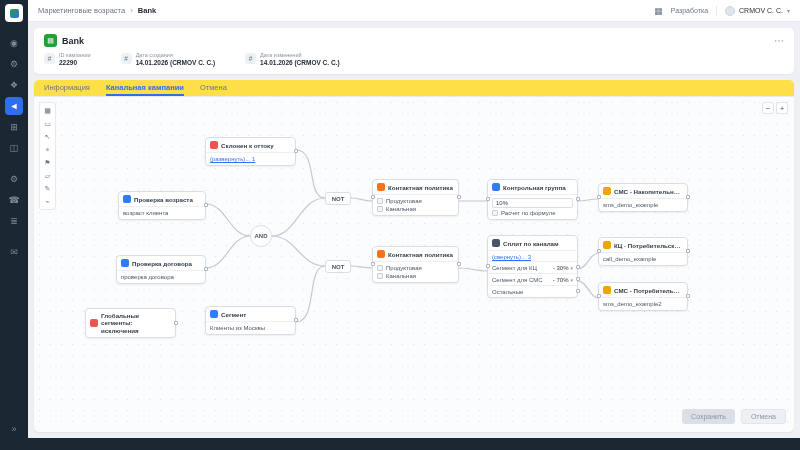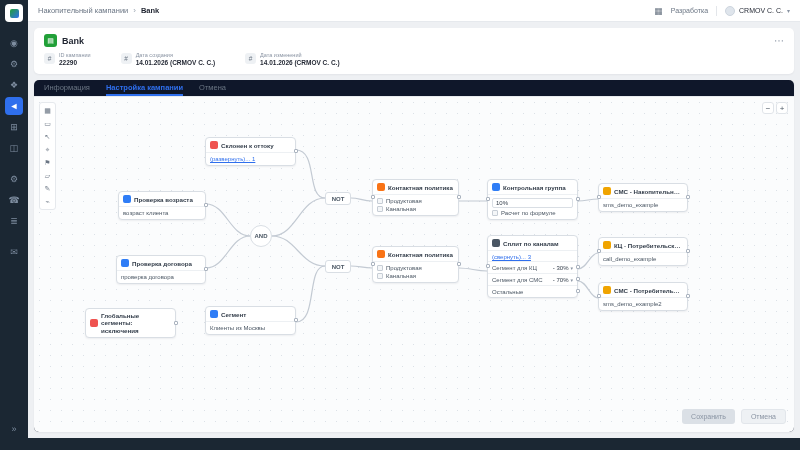--- a/index.html
+++ b/index.html
@@ -37,21 +37,21 @@
   .camp-icon{width:13px;height:13px;border-radius:3px;background:#21a038;color:#fff;font-size:7px;display:flex;align-items:center;justify-content:center}
   .camp-title{font-size:9px;font-weight:bold;color:#1f2430}
   .card-menu{margin-left:auto;color:#8a94a3;font-size:10px;cursor:pointer}
   .fields{display:flex;gap:30px;margin-top:5px}
   .field{display:flex;gap:4px;align-items:flex-start}
   .hash{width:11px;height:11px;border-radius:3px;background:#eef1f4;color:#6b7684;font-size:6.5px;display:flex;align-items:center;justify-content:center;margin-top:1px}
   .f-label{font-size:5.5px;color:#8a94a3}
   .f-value{font-size:6.5px;color:#1f2430;font-weight:bold;margin-top:1px}
 
   
-  .panel{position:absolute;left:6px;right:6px;top:58px;bottom:6px;background:#0f172a;border-radius:5px;box-shadow:0 1px 2px rgba(16,24,40,.05)}
+  .panel{position:absolute;left:6px;right:6px;top:58px;bottom:6px;background:#fde047;border-radius:5px;box-shadow:0 1px 2px rgba(16,24,40,.05)}
   .tabsrow{height:17px;border-bottom:1px solid #e8ebee;display:flex;gap:16px;align-items:stretch;padding:0 10px}
   .tab{font-size:7.5px;color:#6b7684;display:flex;align-items:center;border-bottom:2px solid transparent;cursor:pointer}
   .tab.active{color:#2f6fed;border-bottom-color:#2f6fed;font-weight:bold}
 
   .canvas{position:absolute;left:0;right:0;top:17px;bottom:0;border-radius:0 0 5px 5px;background-color:#fbfcfd;background-image:radial-gradient(#dce1e7 0.8px,transparent 0.9px);background-size:11px 11px;overflow:hidden}
   .edges{position:absolute;left:0;top:0;z-index:1}
   .edge{stroke:#c3cad3;stroke-width:1.2;fill:none}
 
   .toolcol{position:absolute;left:5px;top:5px;display:flex;flex-direction:column;gap:2px;background:#fff;border:1px solid #e6e9ed;border-radius:3px;padding:2px;z-index:3}
   .tool{width:11px;height:11px;display:flex;align-items:center;justify-content:center;color:#6b7684;font-size:7px;cursor:pointer}
@@ -124,21 +124,21 @@
       <span>≣</span>
     </div>
   <div class="sb-item mt">
       <span>✉</span>
     </div>
   <div class="collapse"><span>»</span></div>
 </div>
 <div class="footerbar"></div>
 
 <div class="tophead">
-  <span class="crumb-root">Накопительный кампании</span>
+  <span class="crumb-root">Маркетинговые возраста</span>
   <span class="crumb-sep">›</span>
   <span class="crumb-cur">Bank</span>
   <div class="tophead-right">
     <span class="apps-icon">▦</span>
     <span class="env">Разработка</span>
     <div class="vdiv"></div>
     <div class="user">
       <div class="avatar"></div>
       <span>CRMOV С. С.</span>
       <span class="caret-sm">▾</span>
@@ -177,21 +177,21 @@
             <div class="f-label">Дата изменений</div>
              <div class="f-value">14.01.2026 (CRMOV С. С.)</div>
           </div>
       </div>
     </div>
   </div>
 
   <div class="panel">
     <div class="tabsrow">
       <div class="tab">Информация</div>
-      <div class="tab active">Настройка кампании</div>
+      <div class="tab active">Канальная кампании</div>
       <div class="tab">Отмена</div>
     </div>
 
     <div class="canvas">
 
       <svg class="edges" width="758" height="340" viewBox="0 0 758 340">
         <path class="edge" d="M172,107 C192,107 196,139 216,139"></path>
         <path class="edge" d="M172,171 C192,171 196,139 216,139"></path>
         <path class="edge" d="M238,139 C262,139 266,101 291,101"></path>
         <path class="edge" d="M238,139 C262,139 266,169 291,169"></path>

